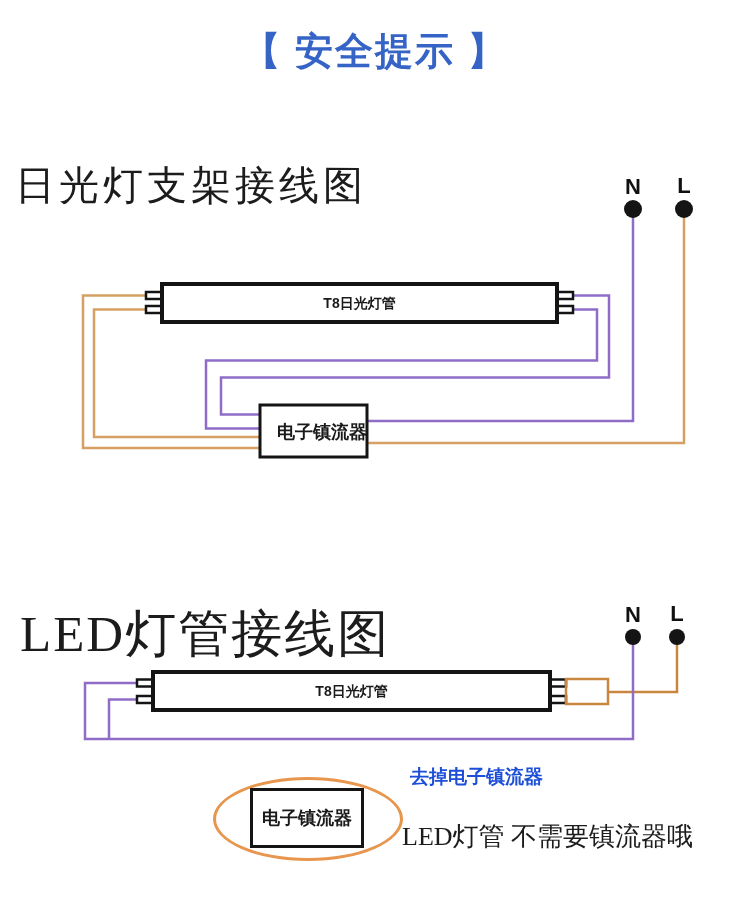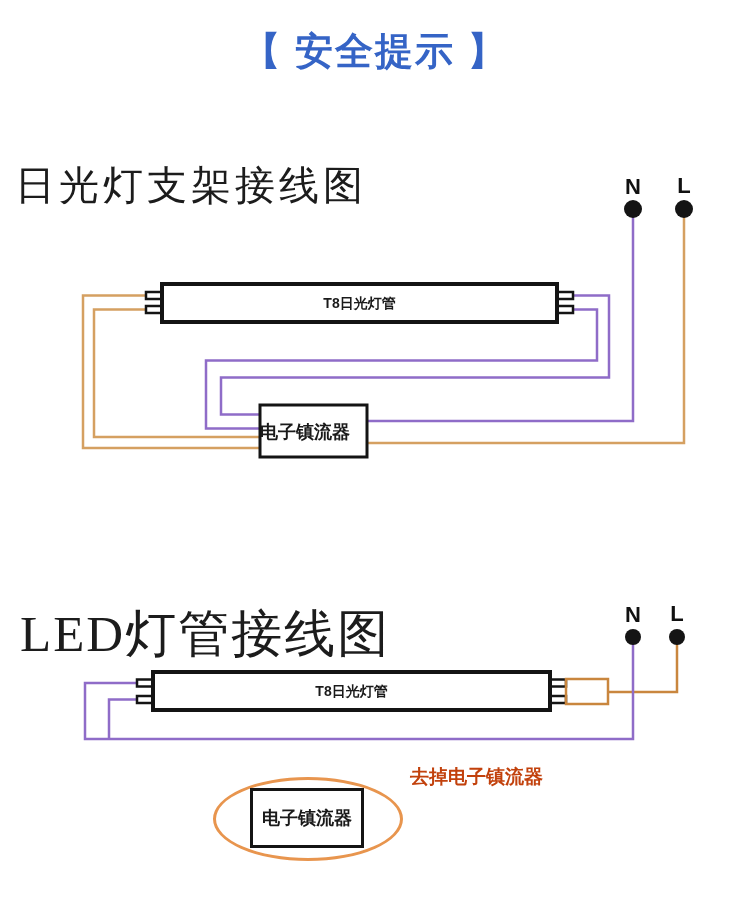--- a/index.html
+++ b/index.html
@@ -19,21 +19,21 @@
   .heading-1{left:15px;top:122px;font-size:40px;letter-spacing:4px;margin-top:36px;}
   .heading-2{left:20px;top:600px;font-size:51px;letter-spacing:2px;}
   .terminal-label{
     font-size:22px;font-weight:bold;color:#111;text-align:center;
   }
   .tube-label{
     text-align:center;font-size:14px;font-weight:bold;color:#1a1a1a;
     line-height:38px;
   }
   .ballast-label{
-    text-align:left;font-size:18px;font-weight:bold;color:#1a1a1a;
+    text-align:right;font-size:18px;font-weight:bold;color:#1a1a1a;
   }
   .ballast-box-2{
     left:250px;top:788px;width:108px;height:54px;background:#fff;
     border:3px solid #141414;display:flex;align-items:center;justify-content:center;
   }
   .ellipse{
     left:213px;top:777px;width:184px;height:78px;
     border:3px solid #e8954e;border-radius:50%;
   }
   .remove-note{
@@ -105,15 +105,16 @@
   </svg>
 
   <div class="abs terminal-label" style="left:619px;top:602px;width:28px;">N</div>
   <div class="abs terminal-label" style="left:664px;top:601px;width:26px;">L</div>
   <div class="abs tube-label" style="left:153px;top:672px;width:397px;">T8日光灯管</div>
 
   <div class="abs ellipse" style="border-color: rgb(232, 149, 78);"></div>
   <div class="abs ballast-box-2">
     <span class="ballast-label">电子镇流器</span>
   </div>
-  <div class="abs remove-note" style="color:#c2410c;">去掉电子镇流器</div>
+  <div class="abs remove-note" style="color:#1d4ed8;">去掉电子镇流器</div>
+  <div class="abs bottom-note">LED灯管 不需要镇流器哦</div>
 
 </div>
 
 </body></html>

